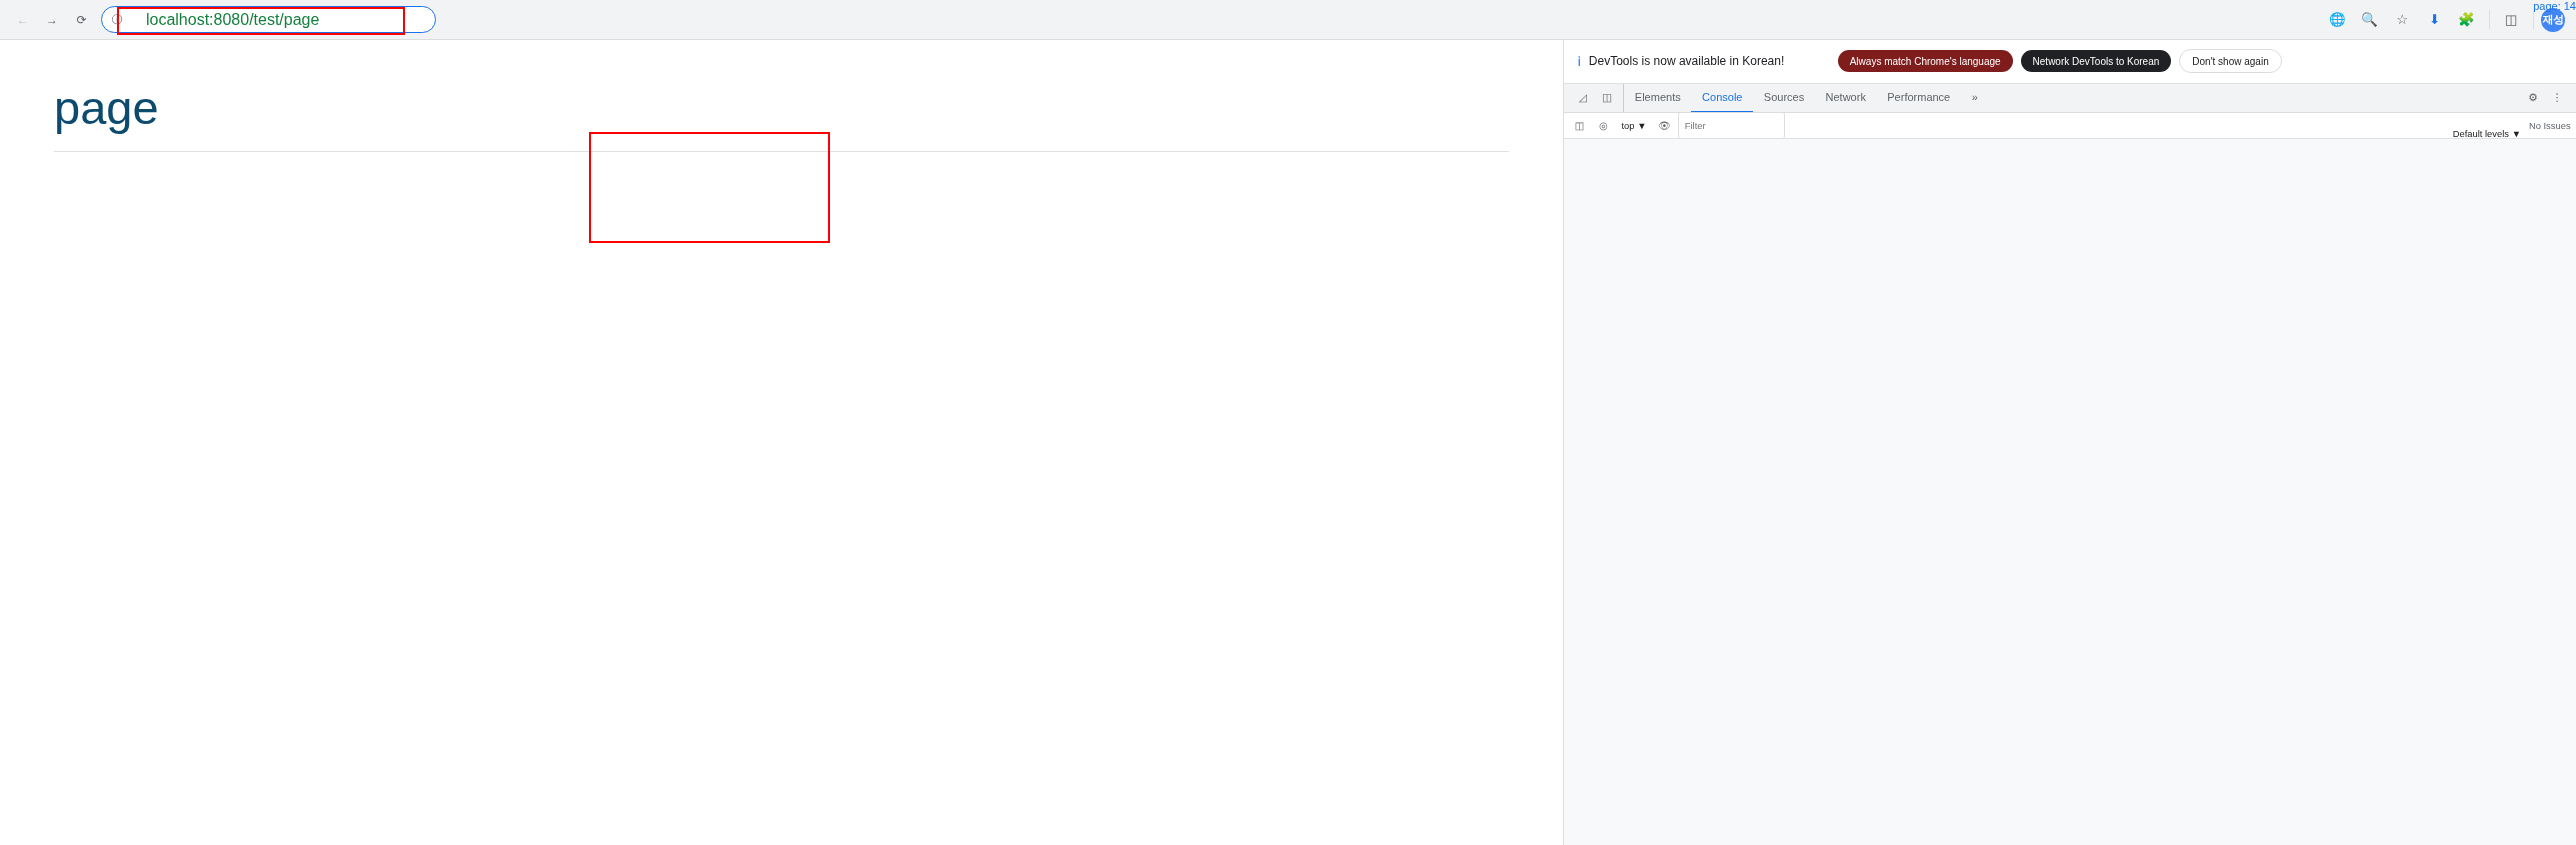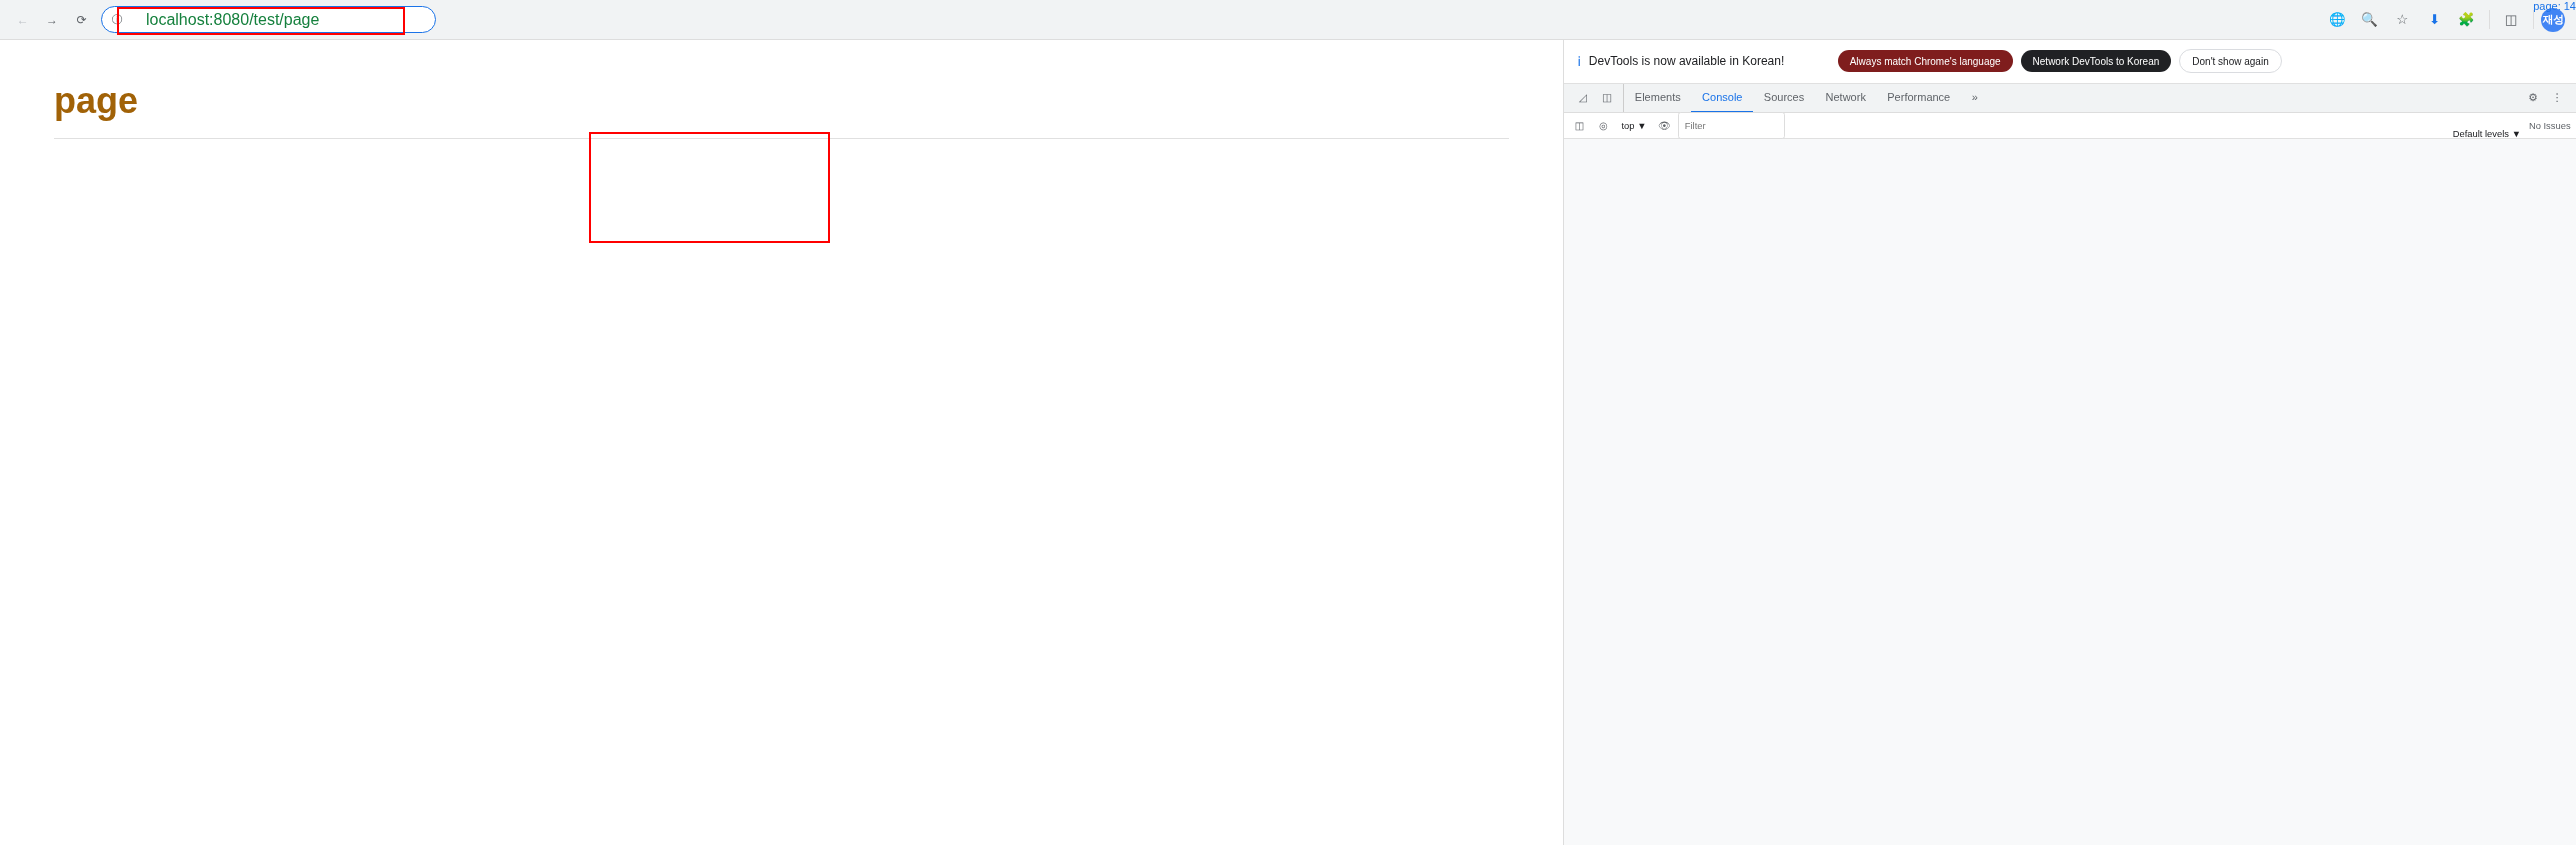--- a/index.html
+++ b/index.html
@@ -107,23 +107,23 @@
     }
 
     
     .page-content {
       flex: 0 0 1563px;
       background: #fff;
       padding: 40px 54px;
       position: relative;
     }
     .page-heading {
-      font-size: 36px;
-      font-weight: 700;
-      color: #a16207;
+      font-size: 47px;
+      font-weight: 400;
+      color: #0c4a6e;
       margin-bottom: 16px;
     }
     .page-divider {
       width: 100%;
       height: 0.7px;
       background: #e0e0e0;
       margin-top: 13.4px;
     }
 
     

